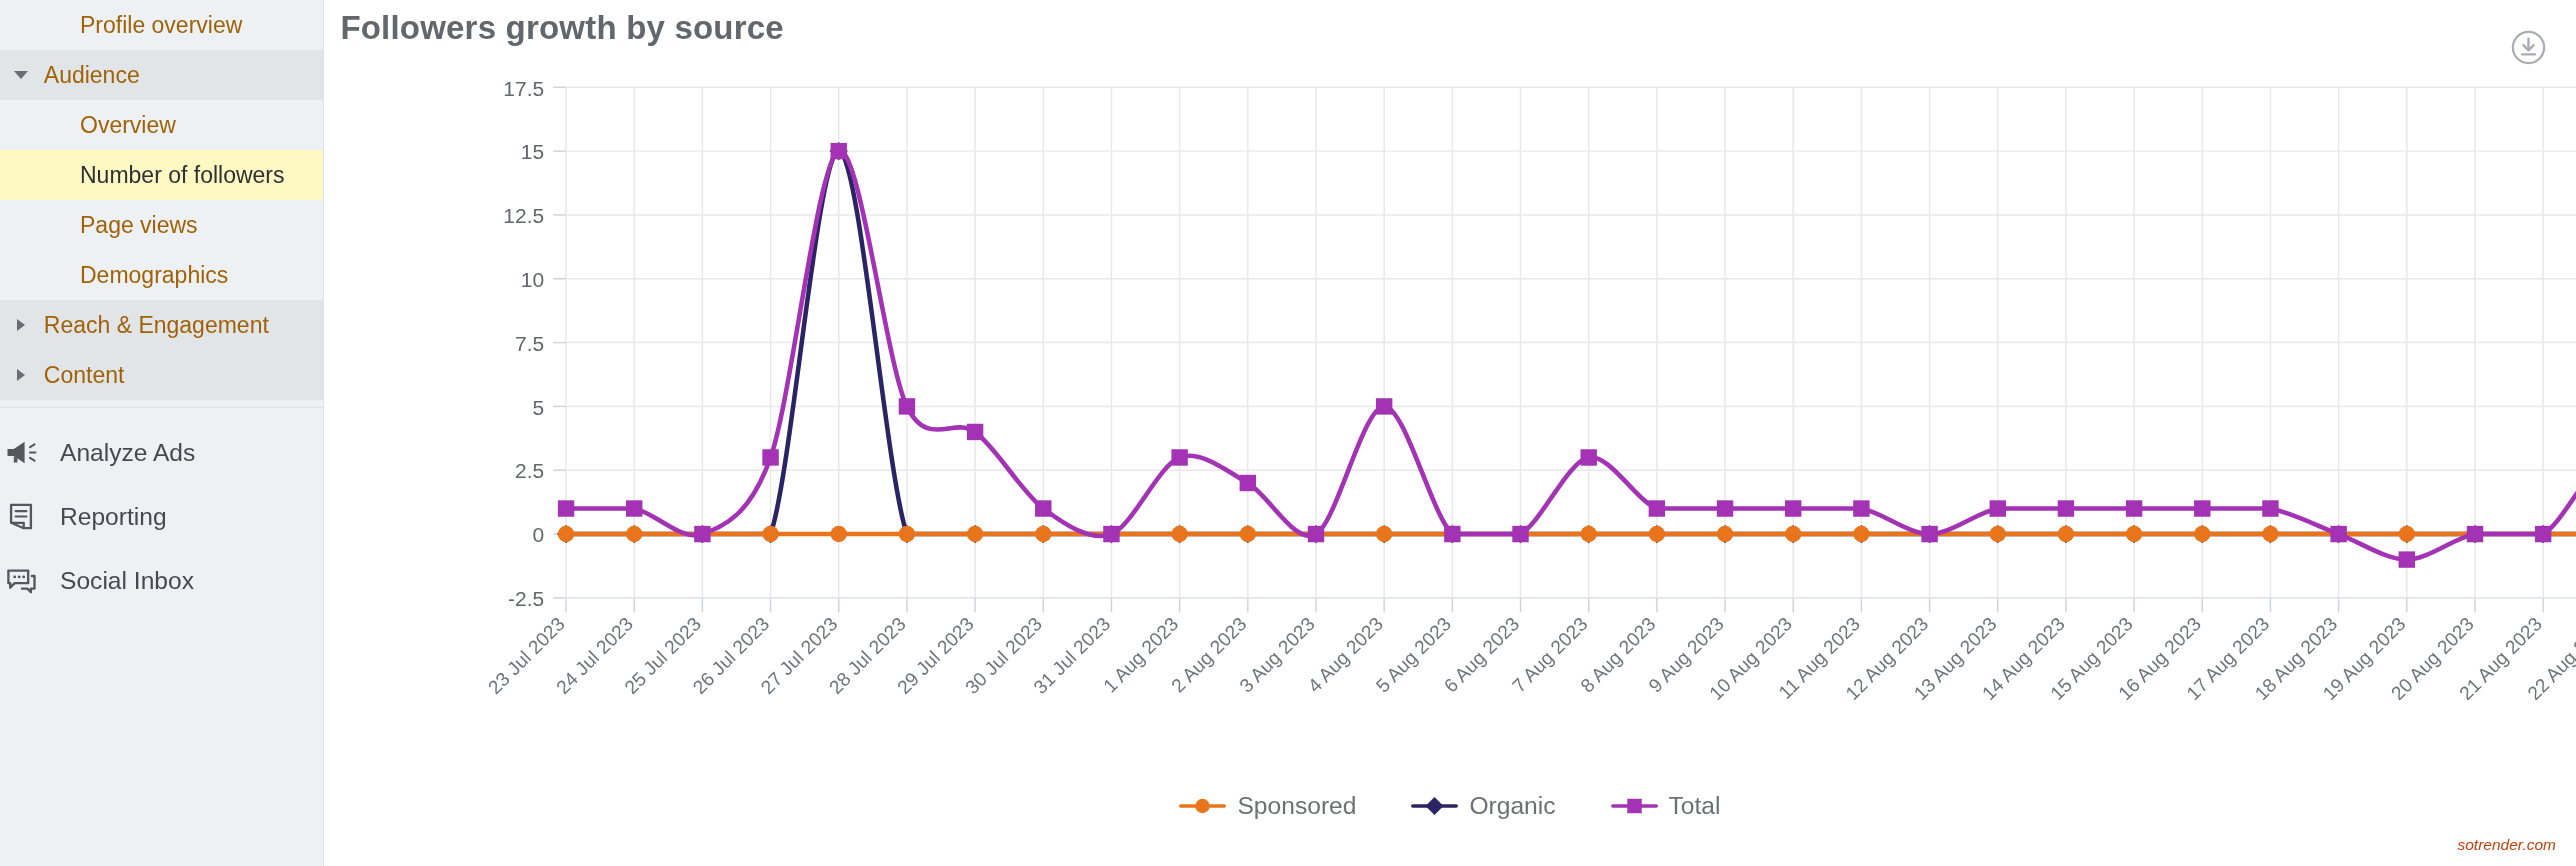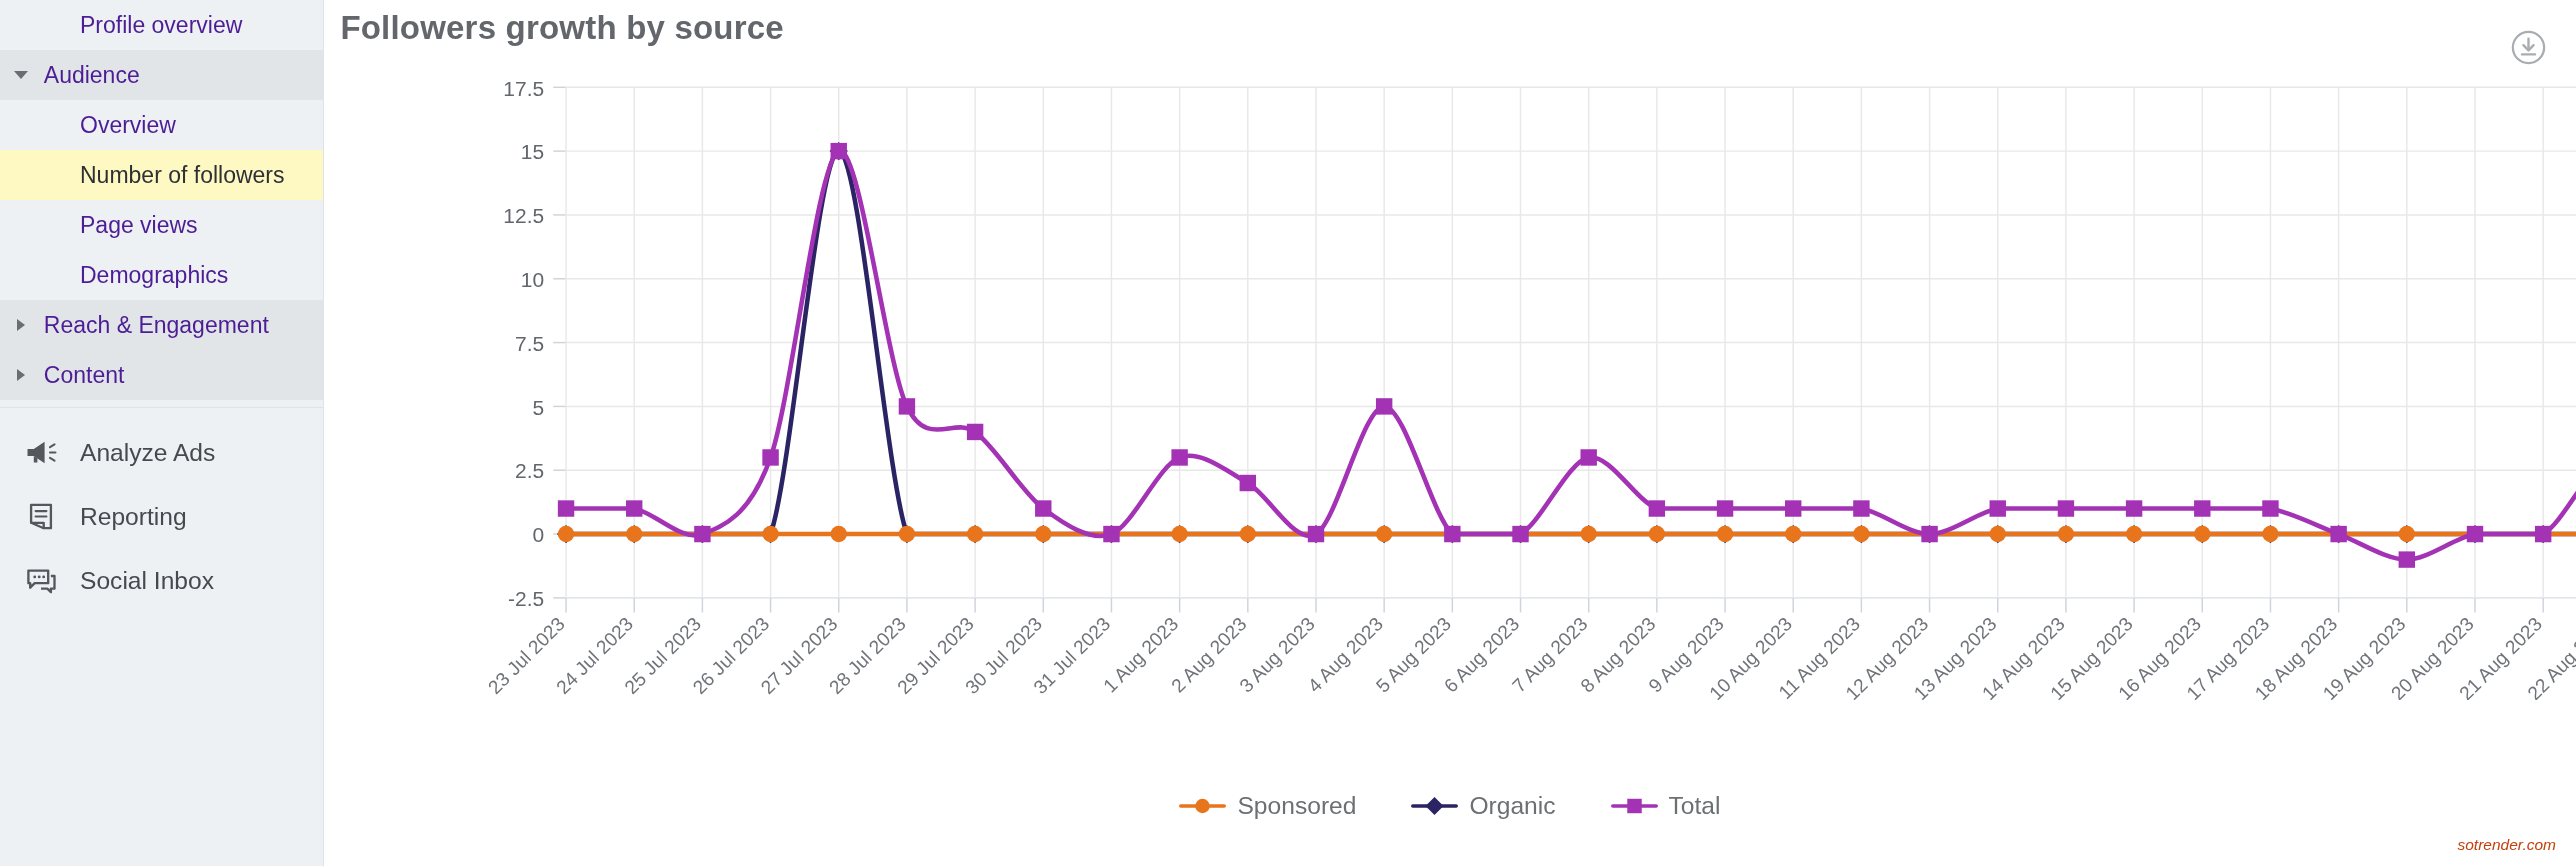--- a/index.html
+++ b/index.html
@@ -19,21 +19,21 @@
     border-right: 0.9px solid #dfe3e8;
     flex: 0 0 324px;
     position: relative;
   }
   .nav-row {
     display: flex;
     align-items: center;
     height: 50px;
     padding-left: 31px;
     font-size: 23px;
-    color: #4c1d95;
+    color: #a16207;
     cursor: pointer;
     white-space: nowrap;
   }
   .nav-row.sub { padding-left: 80px; }
   .nav-row.group { background: #e2e5e8; }
   .nav-row.active { background: #fef9c3; color: #2d3134; }
   .nav-row .caret {
     width: 20px; height: 20px;
     margin-left: -20px; margin-right: 12.8px;
     display: flex; align-items: center; justify-content: center;
@@ -50,21 +50,20 @@
     border-top: 6.4px solid transparent;
     border-bottom: 6.4px solid transparent;
     border-left: 8.2px solid #6a6e73;
   }
   .nav-divider { height: 0.9px; background: #dfe3e8; margin: 7.3px 0 12.8px 0; }
 
   .nav-main {
     display: flex;
     align-items: center;
     height: 64px;
-    padding-left: 20px;
     font-size: 24.6px;
     color: #46494d;
     cursor: pointer;
   }
   .nav-main .ico {
     width: 42px; height: 35px;
     margin-right: 18px;
     flex: 0 0 42px;
     display: flex; align-items: center; justify-content: center;
   }

